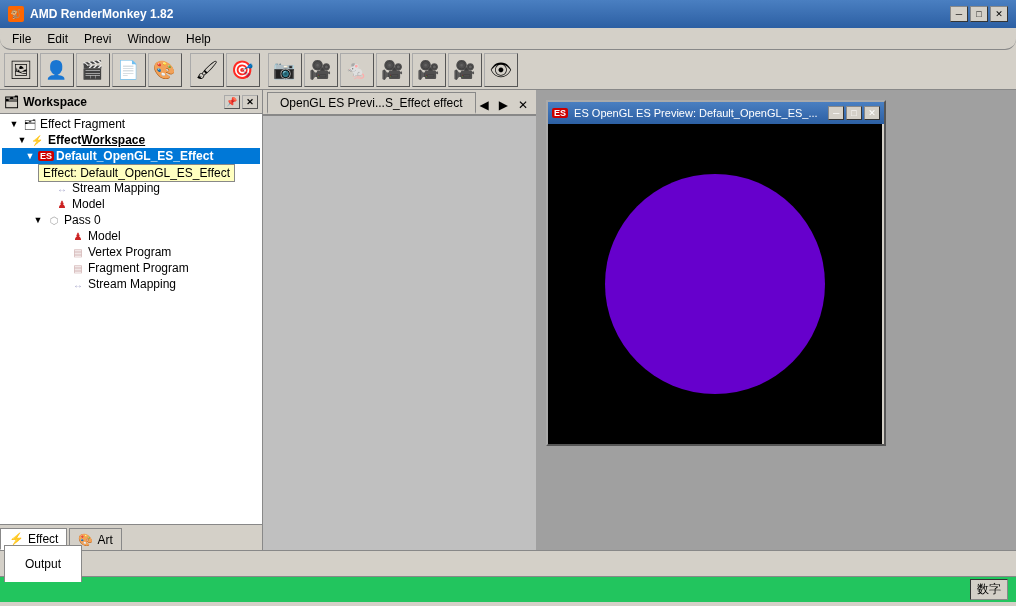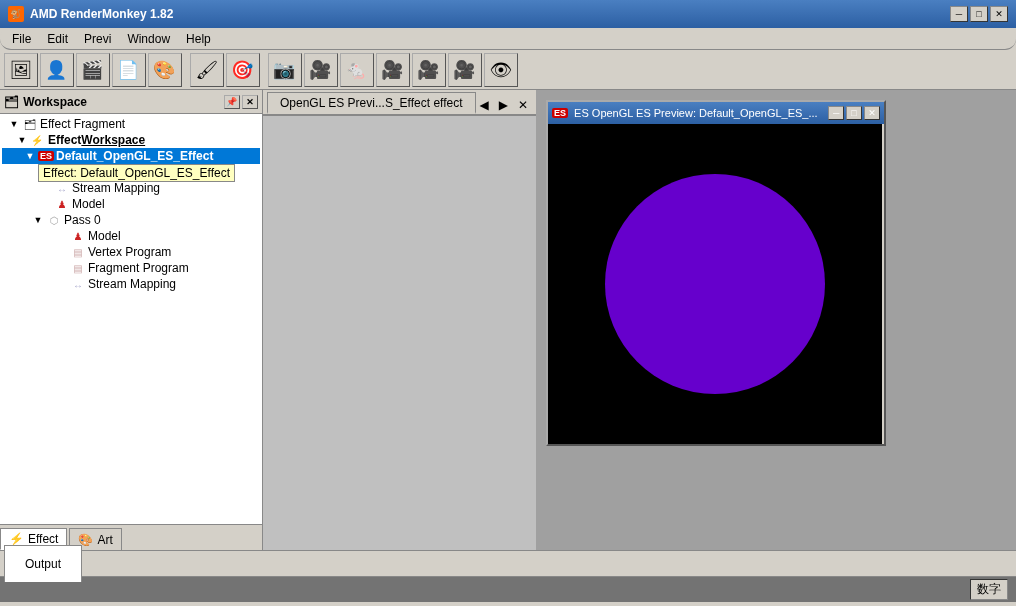--- a/index.html
+++ b/index.html
@@ -61,21 +61,21 @@
     .preview-window-content { background: black; width: 334px; height: 320px; display: flex; align-items: center; justify-content: center; }
     .preview-circle { width: 220px; height: 220px; border-radius: 50%; background: #6600cc; }
     .preview-window-btns { display: flex; gap: 2px; margin-left: auto; }
     .preview-window-btn { width: 16px; height: 14px; background: #d4d0c8; border: 1px outset #888; font-size: 9px; display: flex; align-items: center; justify-content: center; cursor: pointer; }
 
     
     .status-bar { height: 26px; background: #d4d0c8; border-top: 1px solid #888; display: flex; align-items: center; }
     .status-tab { padding: 2px 20px; border: 1px solid #888; border-bottom: none; background: #d4d0c8; cursor: pointer; font-size: 12px; display: flex; align-items: center; gap: 4px; height: 37px; margin-left: 4px; }
     .status-tab.active { background: white; }
 
-    .bottom-bar { height: 26px; background: #737373; border-top: 1px solid #888; display: flex; align-items: center; justify-content: flex-end; padding: 0 8px; font-size: 12px; }
+    .bottom-bar { height: 26px; background: #22c55e; border-top: 1px solid #888; display: flex; align-items: center; justify-content: flex-end; padding: 0 8px; font-size: 12px; }
     .bottom-text { background: #d4d0c8; border: 1px inset #888; padding: 1px 6px; font-size: 12px; }
 
     
     .es-badge { background: #cc0000; color: white; font-size: 9px; font-weight: bold; padding: 0 2px; border-radius: 2px; margin-right: 2px; }
     .icon-effect { color: #ffaa00; }
     .icon-model { color: #cc2222; }
     .icon-pass { color: #aaaaaa; }
     .icon-vertex { color: #ccaaaa; }
     .icon-fragment { color: #ccaaaa; }
     .icon-stream { color: #aaaacc; }

